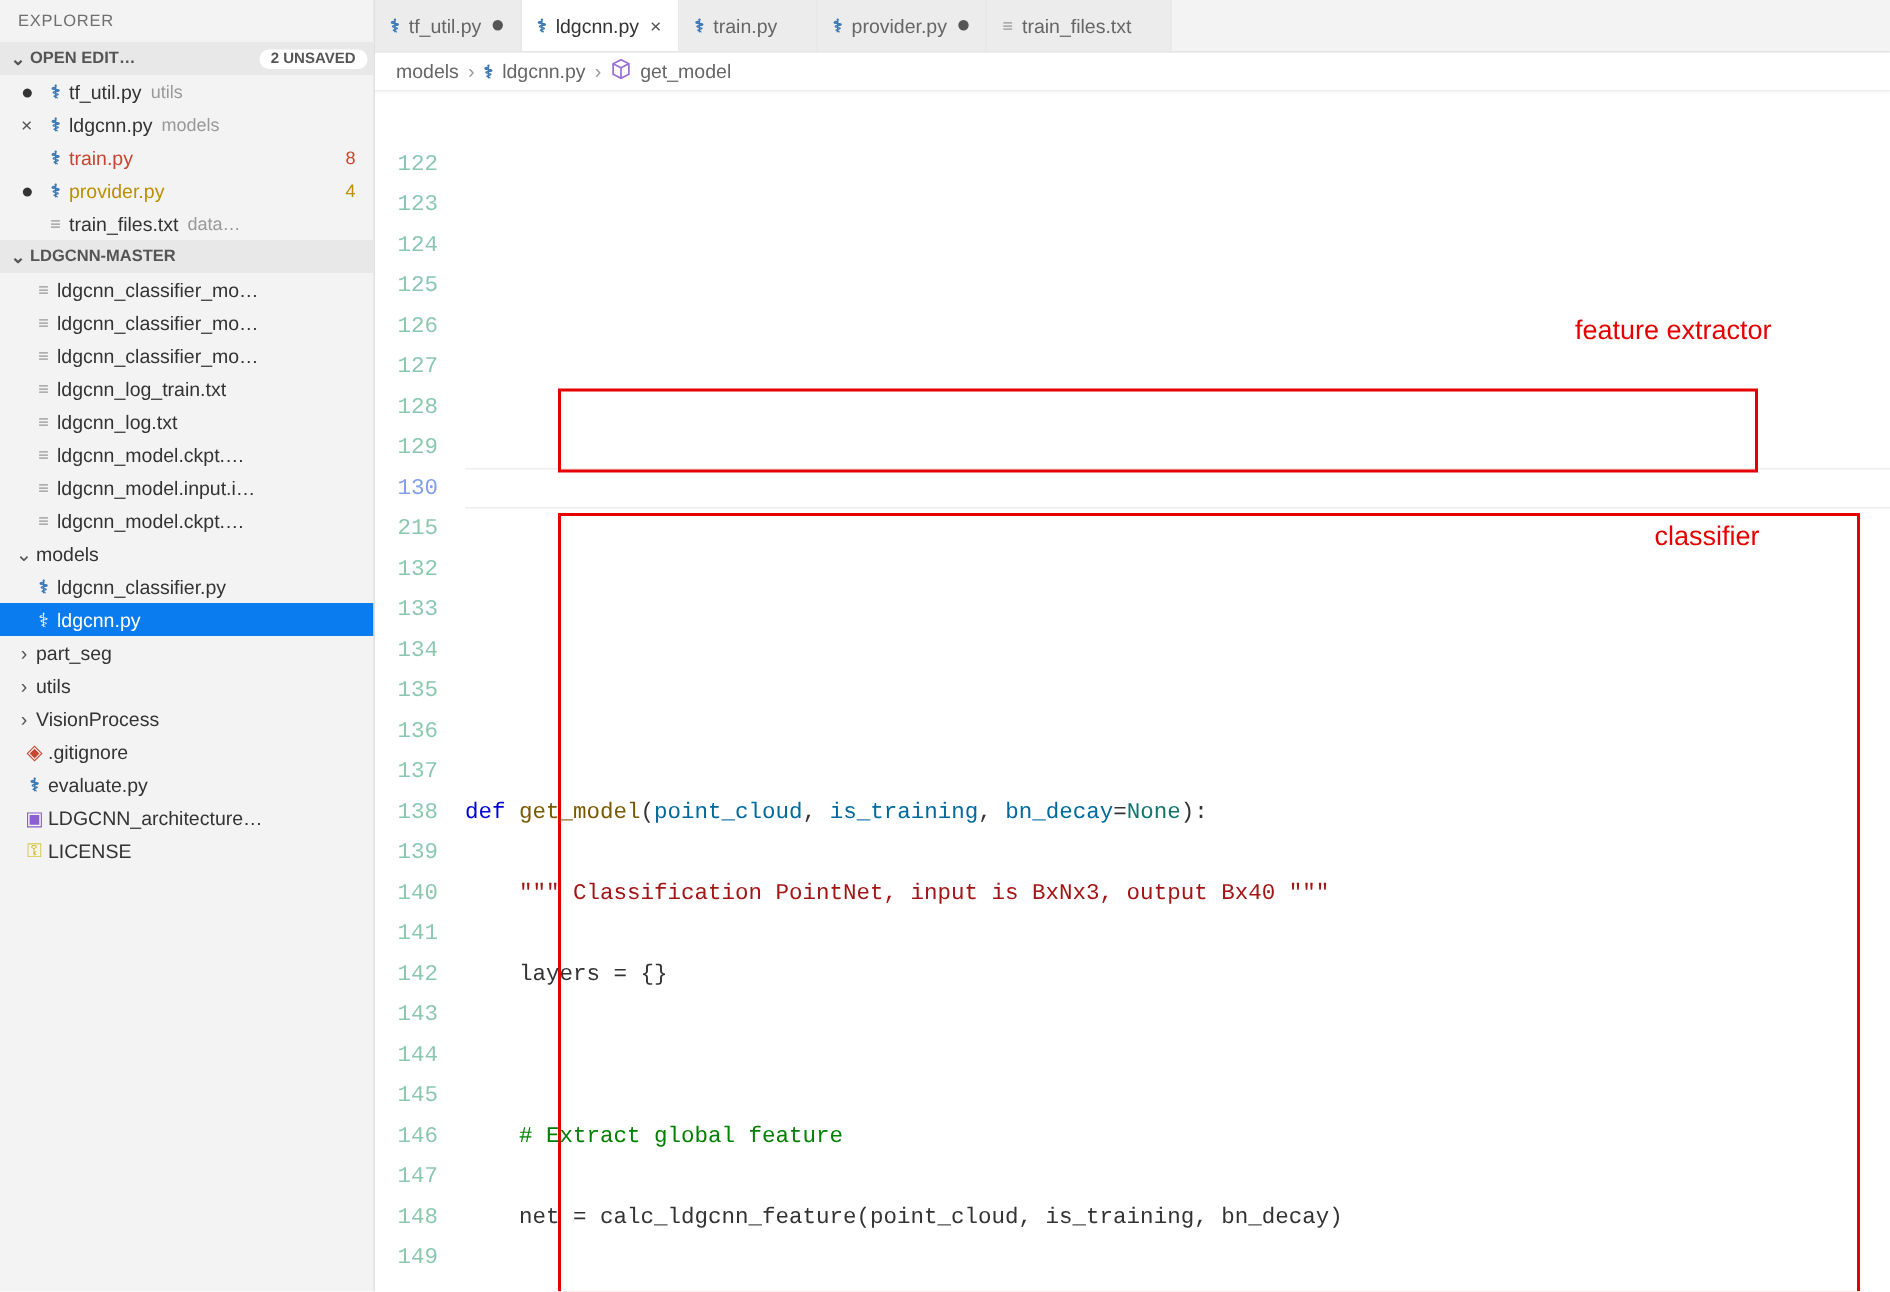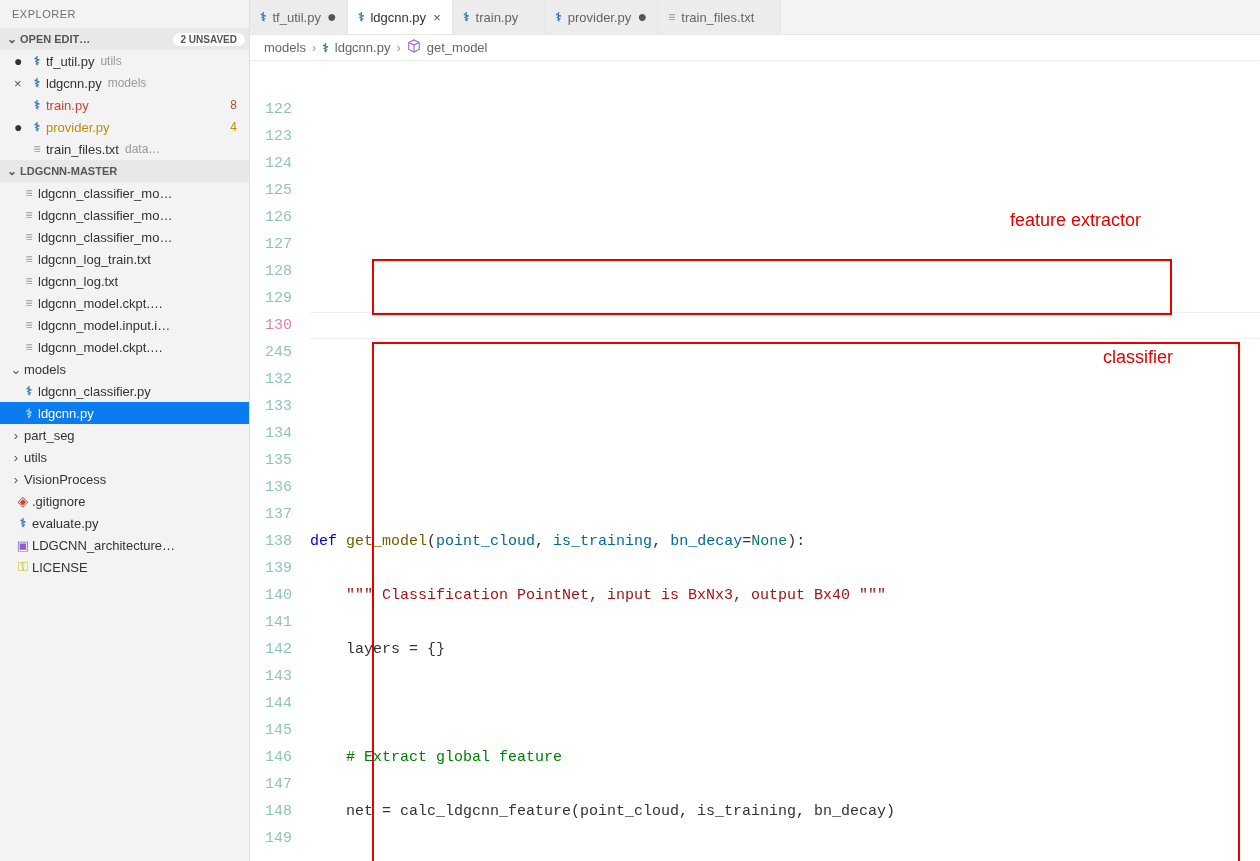--- a/index.html
+++ b/index.html
@@ -147,21 +147,21 @@
   .gutter {
     width: 60px;
     text-align: right;
     padding-right: 18px;
     color: #2b9a6f;
     opacity: 0.55;
     user-select: none;
     padding-top: 3px;
   }
   .gutter .ln { height: 27px; }
-  .gutter .ln.current { color: #be185d; opacity:1; font-weight:400;}
+  .gutter .ln.current { color: #1d4ed8; opacity:1; font-weight:400;}
   .code {
     flex:1;
     white-space: pre;
     padding-top: 3px;
     position: relative;
   }
   .code-line { height: 27px; position: relative;}
   
   .kw { color: #0000d8; }
   .fn { color: #7a5a00; }
@@ -360,21 +360,21 @@
     <div class="gutter">
       <div class="ln">122</div>
       <div class="ln">123</div>
       <div class="ln">124</div>
       <div class="ln">125</div>
       <div class="ln">126</div>
       <div class="ln">127</div>
       <div class="ln">128</div>
       <div class="ln">129</div>
       <div class="ln current">130</div>
-      <div class="ln">245</div>
+      <div class="ln">215</div>
       <div class="ln">132</div>
       <div class="ln">133</div>
       <div class="ln">134</div>
       <div class="ln">135</div>
       <div class="ln">136</div>
       <div class="ln">137</div>
       <div class="ln">138</div>
       <div class="ln">139</div>
       <div class="ln">140</div>
       <div class="ln">141</div>
@@ -386,21 +386,21 @@
       <div class="ln">147</div>
       <div class="ln">148</div>
       <div class="ln">149</div>
     </div>
 
     <div class="code">
       
       <div class="line-hi" style="top:219px;"></div>
 
       
-      <div class="anno-label" style="top:114px; left:700px;">feature extractor</div>
+      <div class="anno-label" style="top:114px; left:740px;">feature extractor</div>
       
       <div class="anno-box1" style="top:166px; left:62px; width:800px; height:56px;"></div>
 
       
       <div class="anno-label" style="top:251px; left:793px;">classifier</div>
       
       <div class="anno-box1" style="top:249px; left:62px; width:868px; height:521px;"></div>
 
 <div class="code-line"></div>
 <div class="code-line"><span class="kw">def</span> <span class="fn">get_model</span>(<span class="prm">point_cloud</span>, <span class="prm">is_training</span>, <span class="prm">bn_decay</span>=<span class="const">None</span>):</div>

